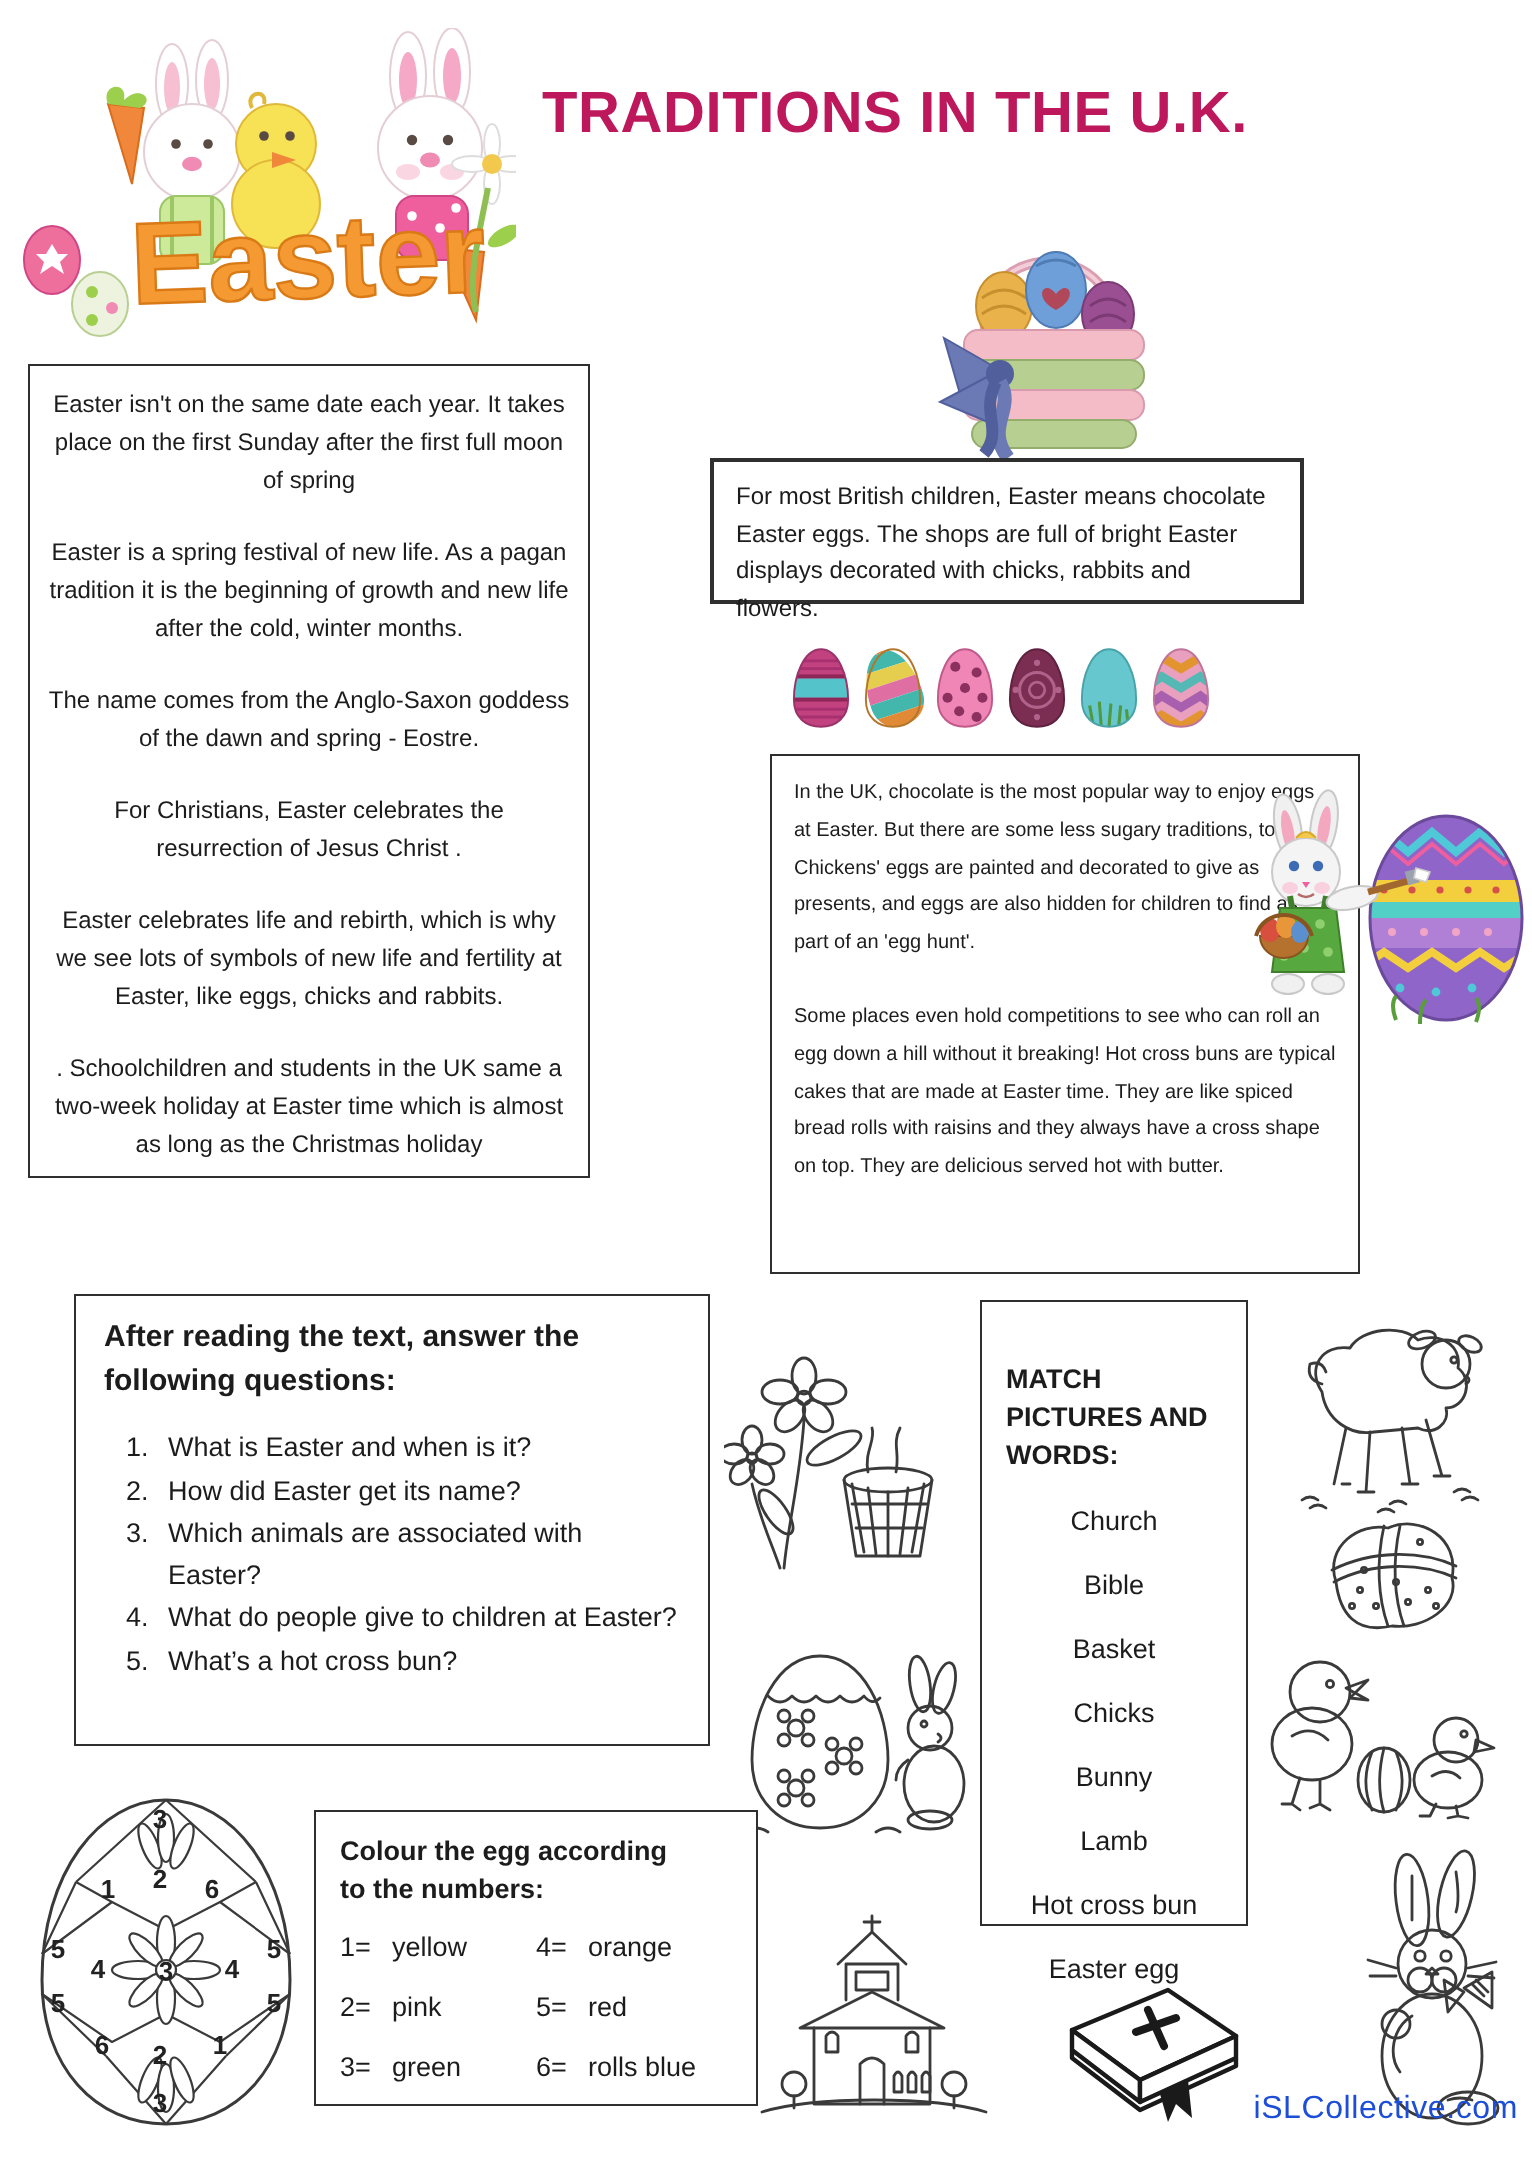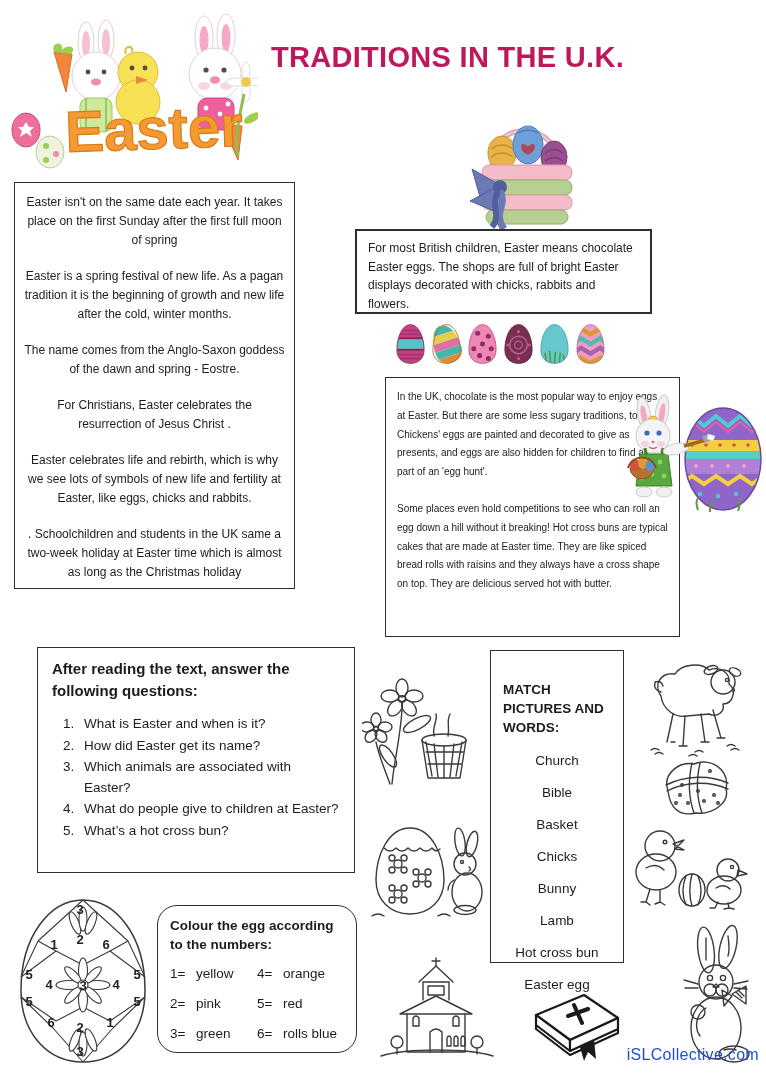--- a/index.html
+++ b/index.html
@@ -4,33 +4,33 @@
 <style>
   html,body{margin:0;padding:0;background:#fff;}
   .page{position:relative;width:766px;height:1084px;background:#ffffff;
         font-family:"Liberation Sans",sans-serif;color:#1c1c1c;overflow:hidden;}
   .abs{position:absolute;}
   .box{position:absolute;border:1.6px solid #2f2f2f;background:#fff;box-sizing:border-box;}
   .title{position:absolute;left:271px;top:41px;margin:0;font-size:29px;font-weight:bold;
          color:#be185d;letter-spacing:0.3px;white-space:nowrap;}
   .intro{left:14px;top:182px;width:281px;height:407px;padding:10px 9px;font-size:12px;line-height:19px;text-align:center;}
   .intro p{margin:0 0 17px;}
-  .children{left:355px;top:229px;width:297px;height:85px;padding:8px 11px;
+  .children{left:355px;top:229px;width:297px;height:73px;padding:8px 11px;
             font-size:12px;line-height:18.5px;border-width:2px;}
   .children p{margin:0;}
   .uk{left:337px;top:377px;width:295px;height:260px;padding:10px 11px;font-size:10px;line-height:18.8px;margin-left:48px;}
   .uk p{margin:0 0 18px;}
   .questions{left:37px;top:647px;width:318px;height:226px;padding:10px 14px;}
   .qhead{font-weight:bold;font-size:15px;line-height:22px;}
   .questions ol{margin:12px 0 0 26px;padding:0;font-size:13.5px;line-height:20.5px;}
   .questions li{padding-left:6px;margin:0 0 1px;max-width:258px;}
   .match{left:490px;top:650px;width:134px;height:313px;padding:29px 12px;}
   .mhead{font-weight:bold;font-size:13.5px;line-height:19px;margin-bottom:14px;}
   .mword{font-size:13.5px;line-height:19px;margin-bottom:13px;text-align:center;}
-  .colour{left:157px;top:905px;width:200px;height:148px;padding:10px 12px;border-radius:20px;}
+  .colour{left:157px;top:905px;width:222px;height:148px;padding:10px 12px;}
   .chead{font-weight:bold;font-size:13.5px;line-height:19px;width:170px;}
   .legend{margin-top:12px;font-size:13.5px;}
   .lrow{display:flex;margin-bottom:15px;}
   .lcell{display:flex;width:50%;}
   .lnum{width:26px;flex:none;}
   .eggsrow{left:395px;top:322px;display:flex;gap:5px;}
   .watermark{position:absolute;right:7px;top:1046px;font-size:16px;color:#1d4ed8;letter-spacing:0.3px;}
   svg{display:block;}
   .line path,.line circle,.line ellipse,.line rect,.line line,.line polyline,.line polygon{
       fill:none;stroke:#3a3a3a;stroke-width:1.4;stroke-linecap:round;stroke-linejoin:round;}

